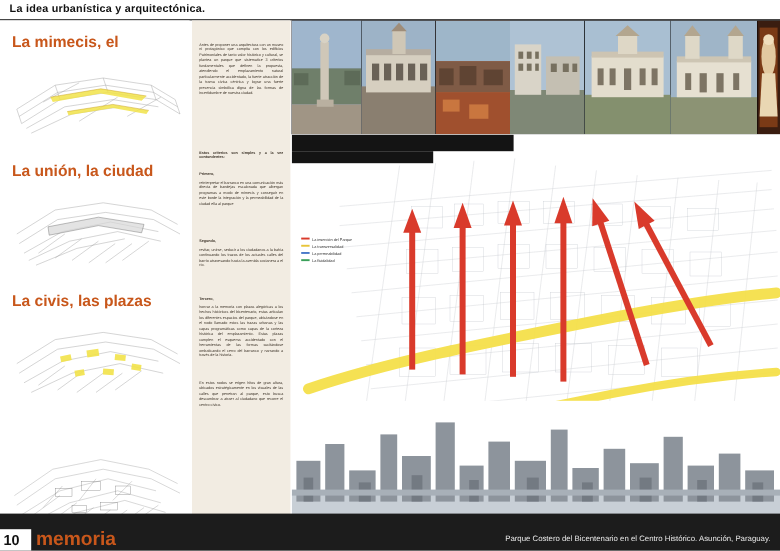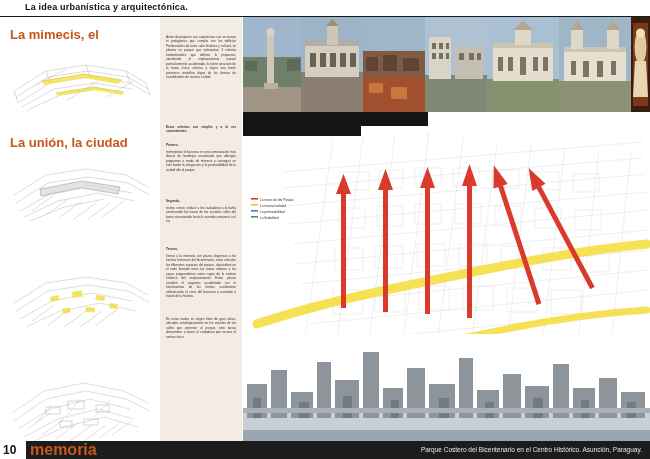--- a/index.html
+++ b/index.html
@@ -1,42 +1,42 @@
 <!DOCTYPE html>
 <html><head>
 <meta charset="utf-8">
 <style>
   html,body{margin:0;padding:0;background:#6b6b6b;}
   body{width:650px;height:459px;overflow:hidden;font-family:"Liberation Sans",sans-serif;}
   .page{position:relative;width:650px;height:459px;background:#ffffff;overflow:hidden;}
 
   
   .titlebar{position:absolute;left:0;top:0;width:650px;height:16px;background:#ffffff;border-bottom:1px solid #1a1a1a;}
-  .titlebar .t{position:absolute;left:8px;top:2px;font-size:9px;font-weight:bold;color:#111;letter-spacing:.2px;margin-left:17px;}
+  .titlebar .t{position:absolute;left:8px;top:2px;font-size:9px;font-weight:bold;color:#111;letter-spacing:.2px;}
 
   
   .leftcol{position:absolute;left:0;top:17px;width:158px;height:424px;background:#ffffff;}
   .lblock{position:absolute;left:0;width:158px;}
   .lblock .head{font-size:13px;color:#c8571b;font-weight:bold;padding-left:10px;}
   .sketch{position:absolute;left:6px;width:148px;background:#ffffff;overflow:hidden;}
   .sketch svg{display:block;}
 
   
   .textcol{position:absolute;left:160px;top:17px;width:82px;height:424px;background:#f2ece2;}
   .textcol .par{position:absolute;left:6px;width:70px;font-size:3.1px;line-height:1.45;color:#3c3328;text-align:justify;}
 
   
   .photostrip{position:absolute;left:243px;top:17px;width:407px;height:95px;background:#000;}
   .ph{position:absolute;top:0;height:95px;overflow:hidden;}
 
   
   .render{position:absolute;left:243px;top:112px;width:407px;height:329px;background:#ffffff;overflow:hidden;}
 
   
-  .footer{position:absolute;left:0;bottom:0;width:650px;height:18px;background:#1c1c1c;}
+  .footer{position:absolute;left:0;bottom:0;width:650px;height:31px;background:#1c1c1c;}
   .pageno{position:absolute;left:0;bottom:0;width:26px;height:18px;background:#ffffff;color:#111;font-size:12px;font-weight:bold;text-align:left;padding-left:3px;box-sizing:border-box;line-height:18px;}
   .memoria{position:absolute;left:30px;bottom:1px;font-size:16px;color:#c8571b;font-weight:bold;line-height:17px;}
   .footright{position:absolute;right:8px;bottom:0;font-size:6.5px;color:#e8e8e8;line-height:18px;}
 </style>
 </head>
 <body>
 
 <div class="page">
 
   <div class="titlebar">
@@ -87,20 +87,23 @@
         </g>
         <g fill="#d7d7d7" opacity="0.7">
           <path d="M34 40 L76 32 L114 38 L112 45 L76 39 L35 47 Z"></path>
         </g>
         <g stroke="#666" stroke-width="0.35" fill="none">
           <path d="M34 40 L76 32 L114 38 L112 45 L76 39 L35 47 Z"></path>
         </g>
       </svg>
     </div>
 
+    <div class="lblock" style="top:226px;">
+      <div class="head">La civis, las plazas</div>
+    </div>
     <div class="sketch" style="top:240px;height:76px;">
       <svg width="148" height="76" viewBox="0 0 148 76">
         <g stroke="#9a9a9a" stroke-width="0.35" fill="none">
           <path d="M8 46 L40 26 L80 20 L120 26 L142 38"></path>
           <path d="M10 54 L42 34 L82 28 L122 34 L144 46"></path>
           <path d="M14 62 L46 44 L86 36 L126 44"></path>
           <path d="M20 70 L54 54 L94 46 L130 54"></path>
           <path d="M26 64 L48 48 M42 68 L64 52 M58 70 L80 54 M74 70 L96 54 M90 68 L112 52"></path>
         </g>
         <g fill="#f2e34a" opacity="0.9">

